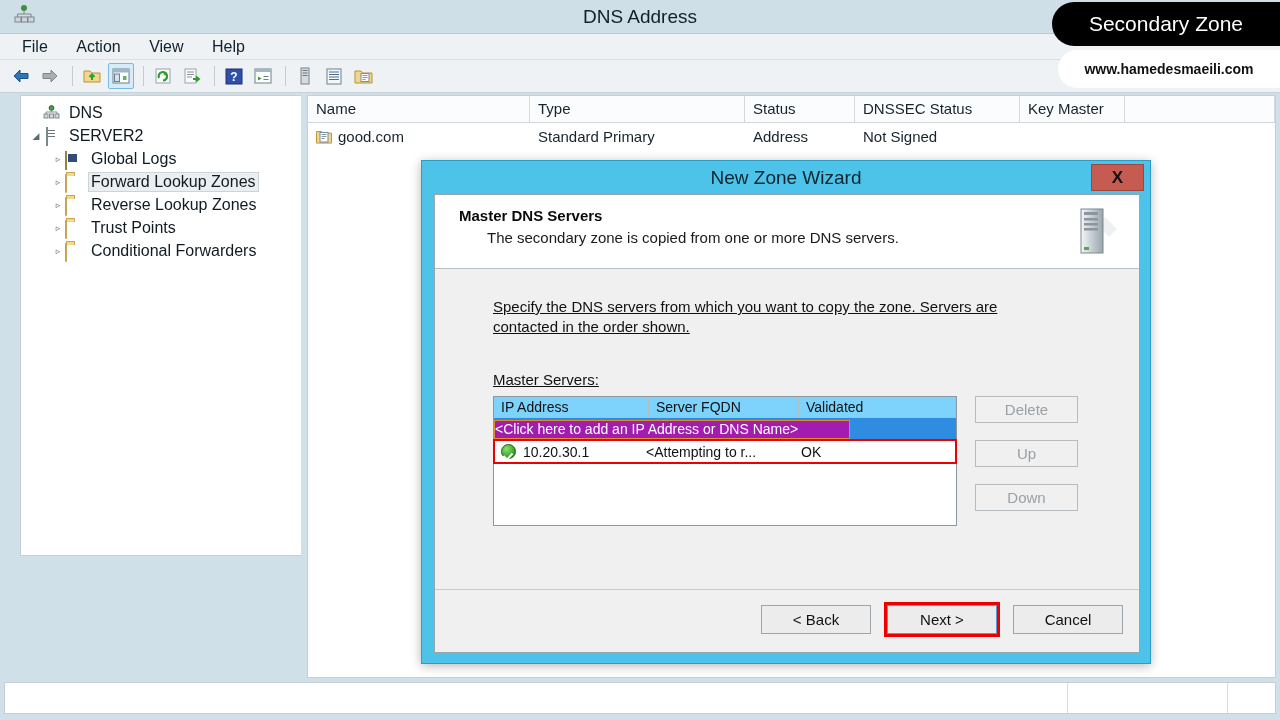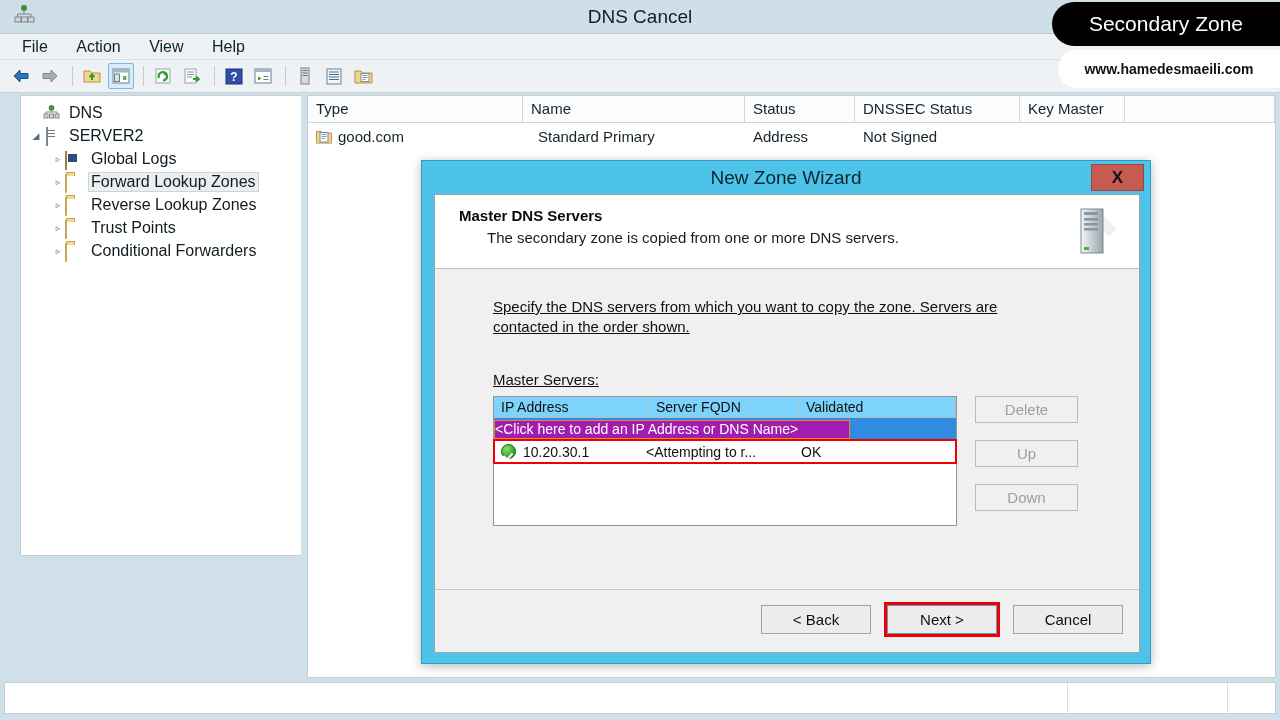--- a/index.html
+++ b/index.html
@@ -410,21 +410,21 @@
   <div class="titlebar">
     <div class="app-icon">
       <svg width="24" height="24" viewBox="0 0 24 24">
         <circle cx="12" cy="4" r="3" fill="#3f8f3f"></circle>
         <rect x="3" y="13" width="6" height="5" fill="#cfd6da" stroke="#7c868c"></rect>
         <rect x="9.5" y="13" width="6" height="5" fill="#cfd6da" stroke="#7c868c"></rect>
         <rect x="16" y="13" width="6" height="5" fill="#cfd6da" stroke="#7c868c"></rect>
         <path d="M12 7 L12 10 M5.5 13 L5.5 10 L19 10 L19 13" stroke="#7c868c" fill="none"></path>
       </svg>
     </div>
-    <div class="title-text">DNS Cancel</div>
+    <div class="title-text">DNS Address</div>
   </div>
 
   <div class="menubar">
     <span class="menu-item">File</span>
     <span class="menu-item">Action</span>
     <span class="menu-item">View</span>
     <span class="menu-item">Help</span>
   </div>
 
   <div class="toolbar">
@@ -560,22 +560,22 @@
           <span class="tlabel">Conditional Forwarders</span>
         </div>
 
       </div>
     </div>
 
     <div class="splitter"></div>
 
     <div class="list-pane">
       <div class="lv-header">
+        <div class="col c-name">Name</div>
         <div class="col c-type">Type</div>
-        <div class="col c-name">Name</div>
         <div class="col c-status">Status</div>
         <div class="col c-dnssec">DNSSEC Status</div>
         <div class="col c-keymaster">Key Master</div>
         <div class="col c-rest"></div>
       </div>
       <div class="lv-row">
         <div class="cell c-name">
           <span style="margin-right:6px;display:inline-flex">
             <svg width="16" height="15" viewBox="0 0 16 15">
               <path d="M0.5 2.5 h5 l1.2 1.6 H15.5 v10 H0.5 Z" fill="#f1d890" stroke="#bd9747"></path>

